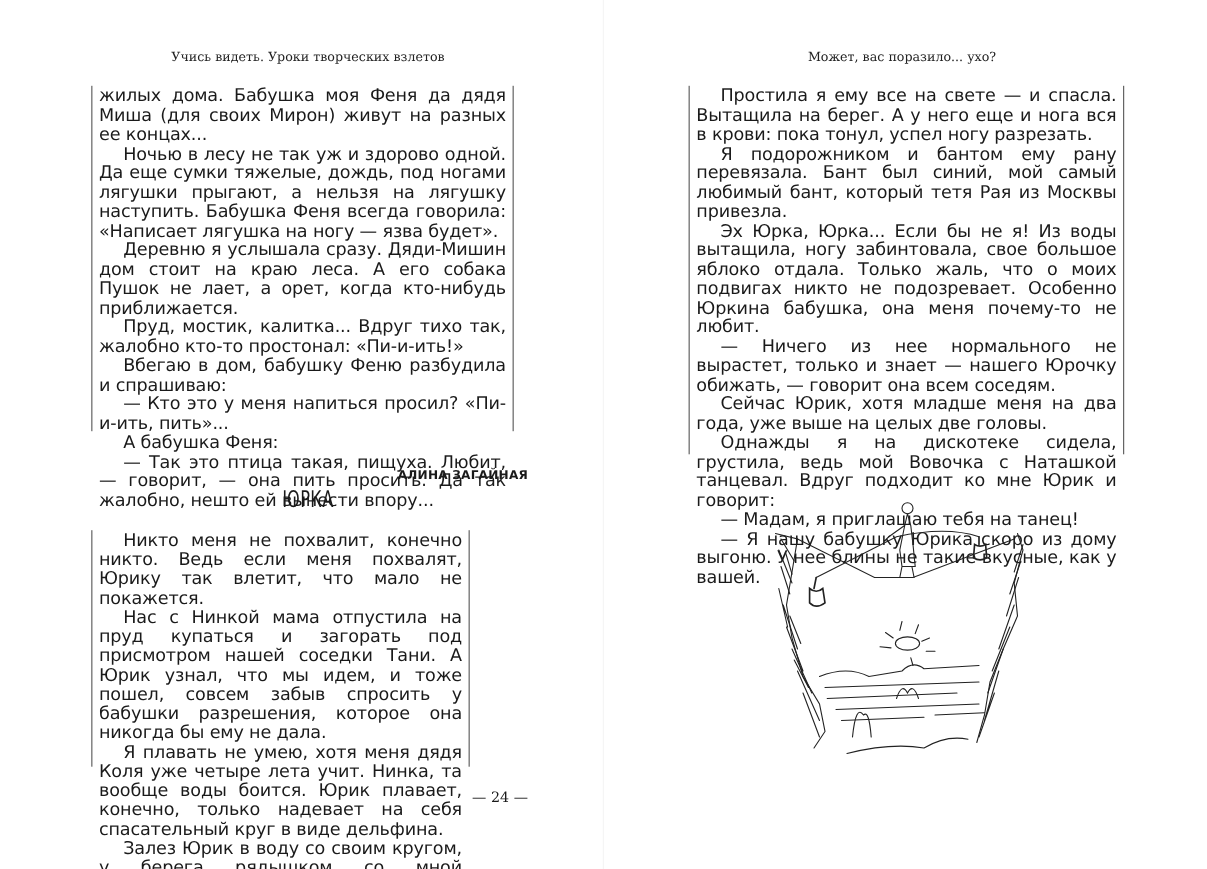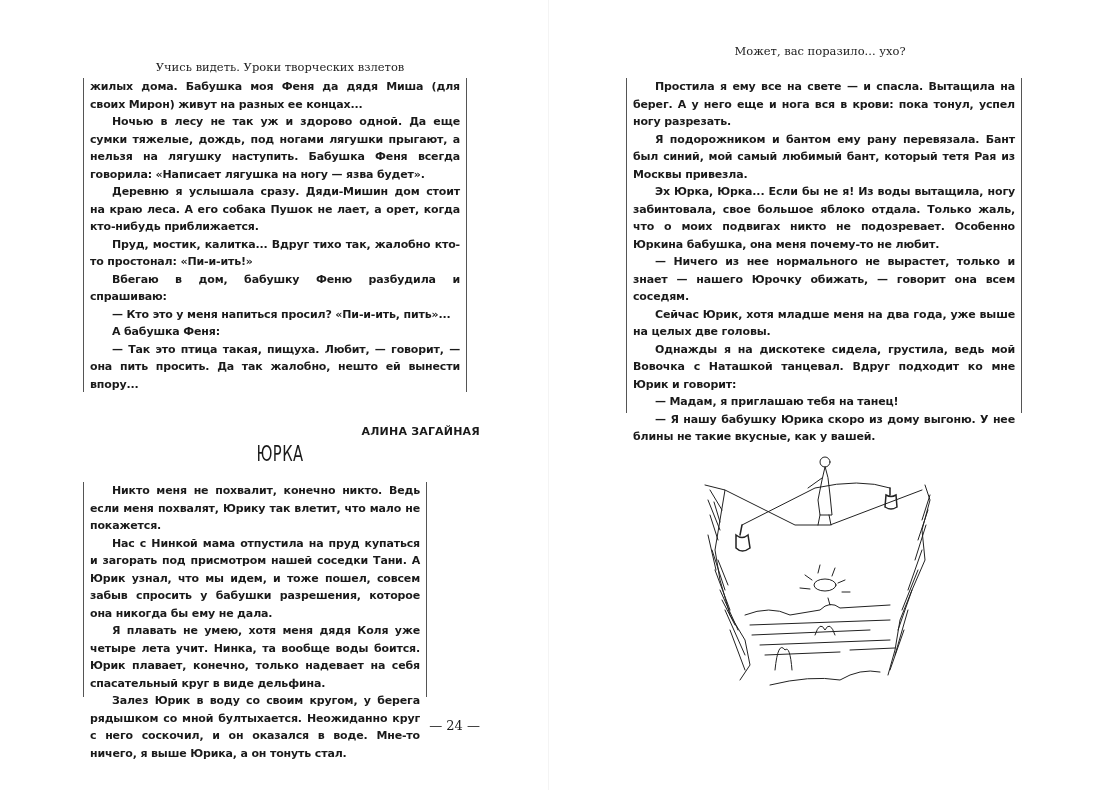--- a/index.html
+++ b/index.html
@@ -2,23 +2,23 @@
 <html><head>
 <meta charset="utf-8">
 <style>
   html, body { margin:0; padding:0; }
   body { width:1097px; height:790px; background:#ffffff; position:relative; overflow:hidden;
          font-family:"DejaVu Sans", sans-serif; color:#1a1a1a; }
   .page { position:absolute; top:0; height:790px; }
   .left-page { left:0; width:548px; }
   .right-page { left:548px; width:549px; }
   .running-head { position:absolute; top:44px; font-family:"DejaVu Serif", serif; font-size:11.5px; color:#222; text-align:center; white-space:nowrap; }
-  .left-page .running-head { left:80px; width:400px;margin-top:16px; }
+  .left-page .running-head { left:80px; width:400px; }
   .right-page .running-head { left:62px; width:420px; }
-  .text-box { position:absolute; font-size:11px; line-height:17.5px; letter-spacing:-0.15px;font-weight:bold; }
+  .text-box { position:absolute; font-size:16px; line-height:17.5px; letter-spacing:-0.15px; }
   .text-box .bar { position:absolute; top:0; bottom:0; width:1px; background:#555; }
   .para { margin:0; text-align:justify; text-indent:22px; }
   .box1 { left:83px; top:78px; width:384px; height:314px; }
   .box2 { left:83px; top:482px; width:344px; height:215px; }
   .box3 { left:78px; top:78px; width:396px; height:335px; }
   .inner { position:absolute; left:7px; right:7px; top:0; }
   .author { position:absolute; top:425px; left:80px; width:400px; text-align:right; font-family:"DejaVu Sans", sans-serif; font-weight:bold; font-size:11px; letter-spacing:0.2px; }
   .story-title { position:absolute; top:442px; left:80px; width:400px; text-align:center; font-family:"DejaVu Sans Condensed","DejaVu Sans", sans-serif; font-size:21px; transform:scaleX(0.78); letter-spacing:0.5px; }
   .page-number { position:absolute; top:718px; left:80px; width:400px; text-align:right; font-family:"DejaVu Serif", serif; font-size:13px; }
   .illustration { position:absolute; left:142px; top:440px; width:250px; height:265px; }

